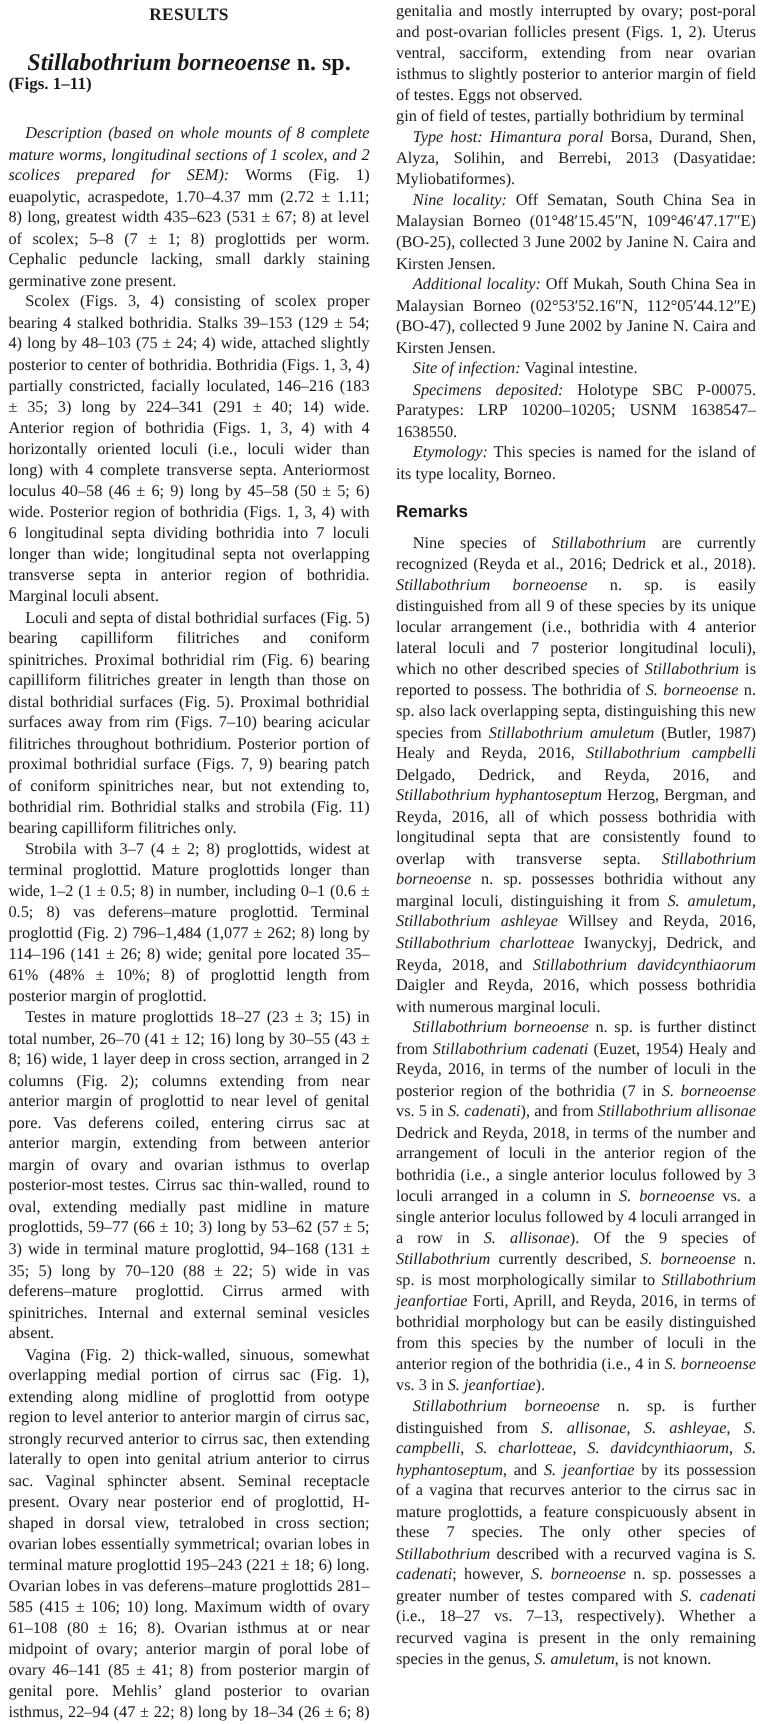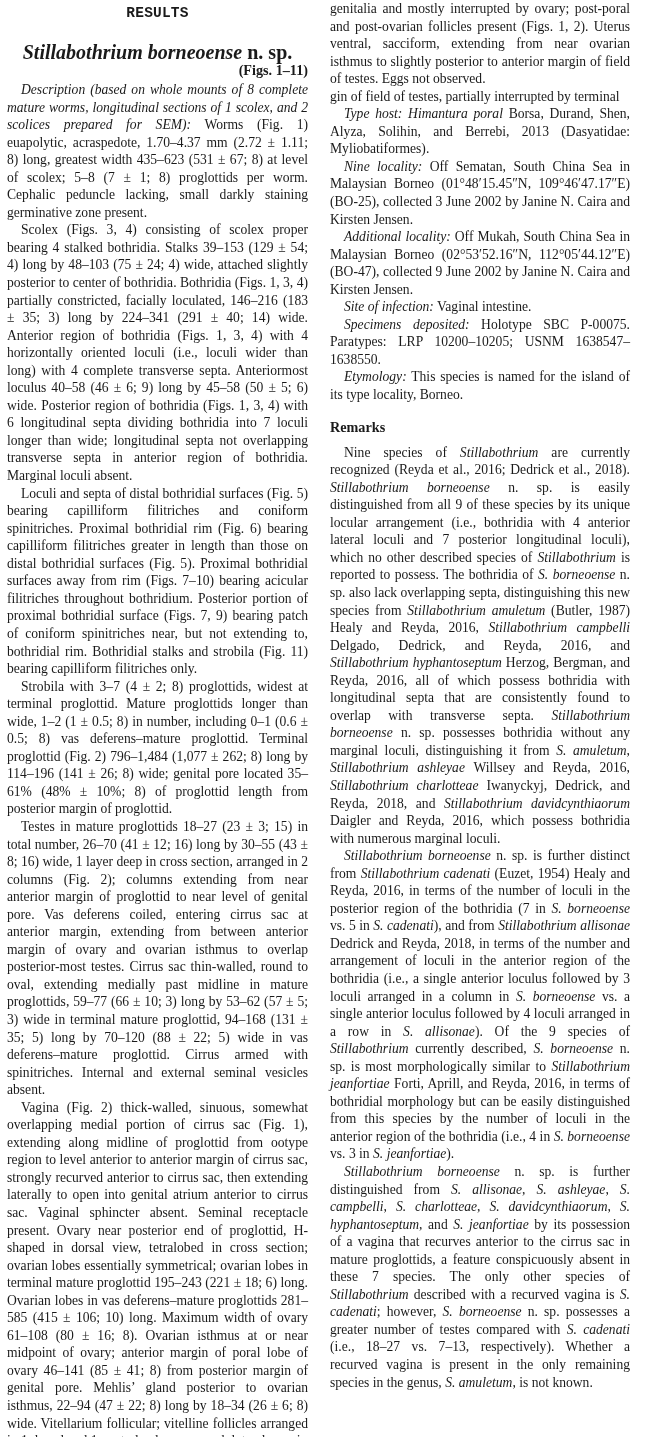--- a/index.html
+++ b/index.html
@@ -11,32 +11,32 @@
   .col {
     position: absolute; top: 0;
     font-size: 13.6px; line-height: 17.55px;
     text-align: justify; hyphens: none;
   }
   .col.left { left: 7px; width: 301px; }
   .col.right { left: 330px; width: 300px; }
   .col p { margin: 0; text-indent: 14px; }
   .col p.noindent { text-indent: 0; }
   .sec-head {
-    font-family: Liberation Mono, monospace;
+    font-family: Liberation Serif, serif;
     font-weight: bold; font-size: 14.5px; text-align: center;
     margin: 4px 0 0 0; line-height: 18px; letter-spacing: 0.2px;
   }
   .species-head {
     text-align: center; font-weight: bold; font-size: 20px;
     line-height: 17.5px; margin-top: 22px;
   }
   .species-head .it { font-style: italic; }
-  .figs-head { text-align: right; font-weight: bold; font-size: 14.2px; line-height: 17.5px; margin-bottom: 2px; }
+  .figs-head { text-align: left; font-weight: bold; font-size: 14.2px; line-height: 17.5px; margin-bottom: 23px; }
   .remarks-head {
-    font-family: Liberation Serif, serif;
+    font-family: Liberation Sans, sans-serif;
     font-weight: bold; font-size: 14.2px; line-height: 18px;
     margin: 14px 0 8px 0;
   }
   i, .it { font-style: italic; }
 </style>
 </head>
 <body>
 
 <div class="col left">
   <div class="sec-head">RESULTS</div>
@@ -48,21 +48,21 @@
   <p><i>Description (based on whole mounts of 8 complete mature worms, longitudinal sections of 1 scolex, and 2 scolices prepared for SEM):</i><span> Worms (Fig. 1) euapolytic, acraspedote, 1.70–4.37 mm (2.72 ± 1.11; 8) long, greatest width 435–623 (531 ± 67; 8) at level of scolex; 5–8 (7 ± 1; 8) proglottids per worm. Cephalic peduncle lacking, small darkly staining germinative zone present.</span></p>
   <p>Scolex (Figs. 3, 4) consisting of scolex proper bearing 4 stalked bothridia. Stalks 39–153 (129 ± 54; 4) long by 48–103 (75 ± 24; 4) wide, attached slightly posterior to center of bothridia. Bothridia (Figs. 1, 3, 4) partially constricted, facially loculated, 146–216 (183 ± 35; 3) long by 224–341 (291 ± 40; 14) wide. Anterior region of bothridia (Figs. 1, 3, 4) with 4 horizontally oriented loculi (i.e., loculi wider than long) with 4 complete transverse septa. Anteriormost loculus 40–58 (46 ± 6; 9) long by 45–58 (50 ± 5; 6) wide. Posterior region of bothridia (Figs. 1, 3, 4) with 6 longitudinal septa dividing bothridia into 7 loculi longer than wide; longitudinal septa not overlapping transverse septa in anterior region of bothridia. Marginal loculi absent.</p>
   <p>Loculi and septa of distal bothridial surfaces (Fig. 5) bearing capilliform filitriches and coniform spinitriches. Proximal bothridial rim (Fig. 6) bearing capilliform filitriches greater in length than those on distal bothridial surfaces (Fig. 5). Proximal bothridial surfaces away from rim (Figs. 7–10) bearing acicular filitriches throughout bothridium. Posterior portion of proximal bothridial surface (Figs. 7, 9) bearing patch of coniform spinitriches near, but not extending to, bothridial rim. Bothridial stalks and strobila (Fig. 11) bearing capilliform filitriches only.</p>
   <p>Strobila with 3–7 (4 ± 2; 8) proglottids, widest at terminal proglottid. Mature proglottids longer than wide, 1–2 (1 ± 0.5; 8) in number, including 0–1 (0.6 ± 0.5; 8) vas deferens–mature proglottid. Terminal proglottid (Fig. 2) 796–1,484 (1,077 ± 262; 8) long by 114–196 (141 ± 26; 8) wide; genital pore located 35–61% (48% ± 10%; 8) of proglottid length from posterior margin of proglottid.</p>
   <p>Testes in mature proglottids 18–27 (23 ± 3; 15) in total number, 26–70 (41 ± 12; 16) long by 30–55 (43 ± 8; 16) wide, 1 layer deep in cross section, arranged in 2 columns (Fig. 2); columns extending from near anterior margin of proglottid to near level of genital pore. Vas deferens coiled, entering cirrus sac at anterior margin, extending from between anterior margin of ovary and ovarian isthmus to overlap posterior-most testes. Cirrus sac thin-walled, round to oval, extending medially past midline in mature proglottids, 59–77 (66 ± 10; 3) long by 53–62 (57 ± 5; 3) wide in terminal mature proglottid, 94–168 (131 ± 35; 5) long by 70–120 (88 ± 22; 5) wide in vas deferens–mature proglottid. Cirrus armed with spinitriches. Internal and external seminal vesicles absent.</p>
   <p>Vagina (Fig. 2) thick-walled, sinuous, somewhat overlapping medial portion of cirrus sac (Fig. 1), extending along midline of proglottid from ootype region to level anterior to anterior margin of cirrus sac, strongly recurved anterior to cirrus sac, then extending laterally to open into genital atrium anterior to cirrus sac. Vaginal sphincter absent. Seminal receptacle present. Ovary near posterior end of proglottid, H-shaped in dorsal view, tetralobed in cross section; ovarian lobes essentially symmetrical; ovarian lobes in terminal mature proglottid 195–243 (221 ± 18; 6) long. Ovarian lobes in vas deferens–mature proglottids 281–585 (415 ± 106; 10) long. Maximum width of ovary 61–108 (80 ± 16; 8). Ovarian isthmus at or near midpoint of ovary; anterior margin of poral lobe of ovary 46–141 (85 ± 41; 8) from posterior margin of genital pore. Mehlis’ gland posterior to ovarian isthmus, 22–94 (47 ± 22; 8) long by 18–34 (26 ± 6; 8) wide. Vitellarium follicular; vitelline follicles arranged in 1 dorsal and 1 ventral column on each lateral margin</p>
 </div>
 
 <div class="col right">
   <p class="noindent">genitalia and mostly interrupted by ovary; post-poral and post-ovarian follicles present (Figs. 1, 2). Uterus ventral, sacciform, extending from near ovarian isthmus to slightly posterior to anterior margin of field of testes. Eggs not observed.</p>
-  <p class="noindent">gin of field of testes, partially interrupted by terminal</p>
+  <p class="noindent">gin of field of testes, partially bothridium by terminal</p>
 
   <p><i>Type host:</i> <i>Himantura poral</i><span> Borsa, Durand, Shen, Alyza, Solihin, and Berrebi, 2013 (Dasyatidae: Myliobatiformes).</span></p>
 
   <p><i>Nine locality:</i><span> Off Sematan, South China Sea in Malaysian Borneo (01°48′15.45″N, 109°46′47.17″E) (BO-25), collected 3 June 2002 by Janine N. Caira and Kirsten Jensen.</span></p>
 
   <p><i>Additional locality:</i><span> Off Mukah, South China Sea in Malaysian Borneo (02°53′52.16″N, 112°05′44.12″E) (BO-47), collected 9 June 2002 by Janine N. Caira and Kirsten Jensen.</span></p>
 
   <p><i>Site of infection:</i><span> Vaginal intestine.</span></p>
 
   <p><i>Specimens deposited:</i><span> Holotype SBC P-00075. Paratypes: LRP 10200–10205; USNM 1638547–1638550.</span></p>

